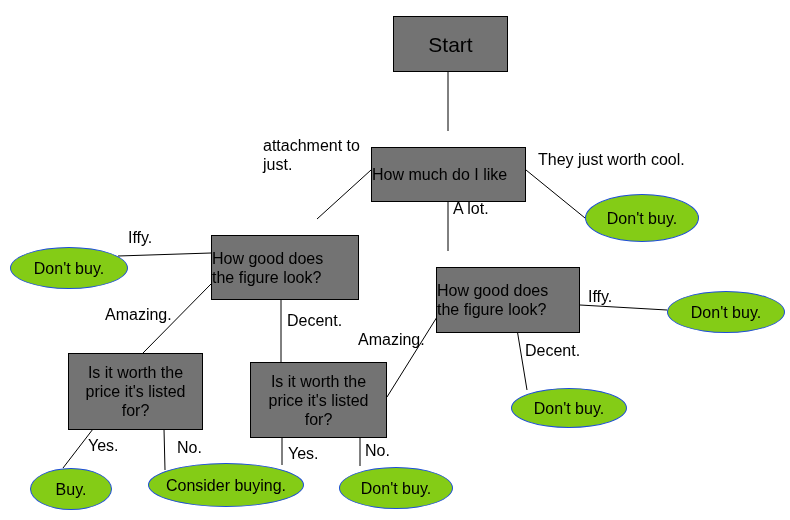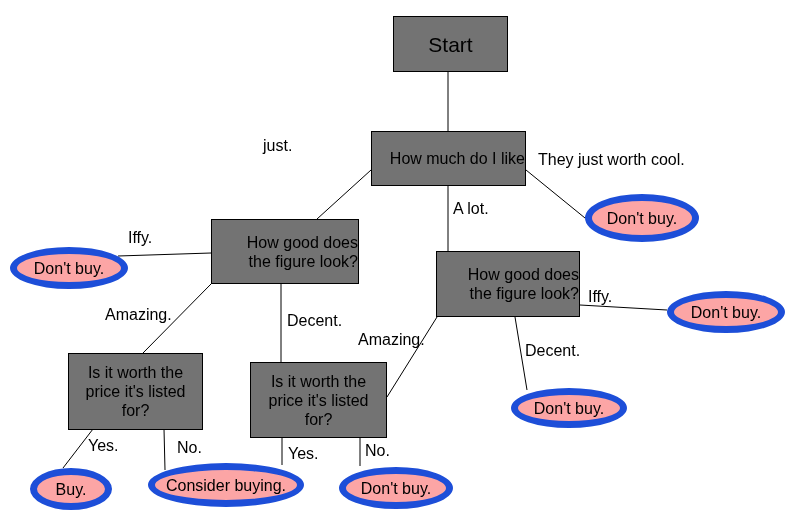--- a/index.html
+++ b/index.html
@@ -25,28 +25,28 @@
   .node {
     position: absolute;
     box-sizing: border-box;
     border: 1px solid #000000;
     background: #737373;
     display: flex;
     flex-direction: column;
     justify-content: center;
     line-height: 19px;
   }
-  .node.align-left { align-items: flex-end; padding-left: 12px; text-align: left; }
+  .node.align-left { align-items: flex-start; text-align: left; margin-top: 16px; }
   .node.align-center { align-items: center; text-align: center; }
   .terminal {
     position: absolute;
     box-sizing: border-box;
-    border: 7px solid #1d4ed8;
+    border: 1px solid #1d4ed8;
     border-radius: 50%;
-    background: #fca5a5;
+    background: #84cc16;
     display: flex;
     align-items: center;
     justify-content: center;
     text-align: left;
     line-height: 19px;
   }
   .edge-label {
     position: absolute;
     line-height: 19px;
     white-space: nowrap;
@@ -116,20 +116,21 @@
         <div>for?</div>
       </div>
       <div class="node align-center" style="left: 250px; top: 362px; width: 137px; height: 76px; font-size: 16px;">
         <div>Is it worth the</div>
         <div>price it's listed</div>
         <div>for?</div>
       </div>
     </div>
   <div id="labels-layer">
       <div class="edge-label" style="left: 263px; top: 136px;">
+        <div>attachment to</div>
         <div>just.</div>
       </div>
       <div class="edge-label" style="left: 538px; top: 150px;">
         <div>They just worth cool.</div>
       </div>
       <div class="edge-label" style="left: 453px; top: 199px;">
         <div>A lot.</div>
       </div>
       <div class="edge-label" style="left: 128px; top: 228px;">
         <div>Iffy.</div>

